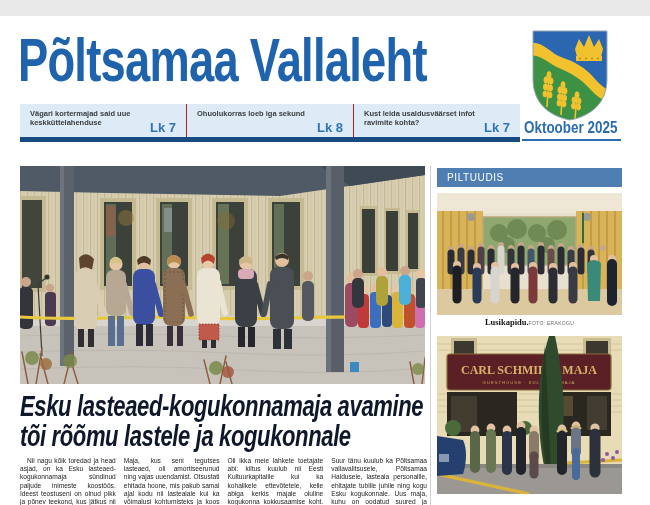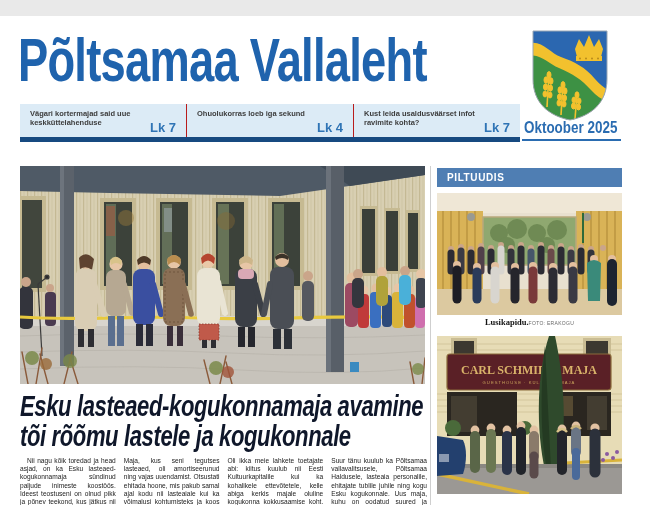--- a/index.html
+++ b/index.html
@@ -27,21 +27,21 @@
   .headline-line{font-size:29px;line-height:29.5px;font-weight:bold;letter-spacing:-0.5px;
         white-space:nowrap;transform:scaleX(0.76);transform-origin:left top;}
   #body-columns{position:absolute;left:20px;top:441px;width:407px;height:64px;display:flex;
         gap:8px;overflow:hidden;}
   .body-col{width:96px;font-size:6.6px;line-height:8.2px;color:#1b1b1b;text-align:justify;}
   .body-col.first{text-indent:7px;}
   
   #col-divider{position:absolute;left:430px;top:150px;width:1px;height:355px;background:#cfcfcf;}
   
   #sidebar-header{position:absolute;left:437px;top:152px;width:185px;height:19px;background:#4f7eb3;
-        color:#ffffff;font-size:10px;font-weight:bold;letter-spacing:0.6px;display:flex;
+        color:#ffffff;font-size:10px;font-weight:normal;letter-spacing:0.6px;display:flex;
         align-items:center;padding-left:10px;box-sizing:border-box;}
   #sb-photo1{position:absolute;left:437px;top:177px;width:185px;height:122px;}
   #sb-cap1{position:absolute;left:437px;top:301px;width:185px;display:flex;
         justify-content:center;align-items:baseline;}
   #sb-photo2{position:absolute;left:437px;top:320px;width:185px;height:158px;}
   #sb-cap2{position:absolute;left:437px;top:481px;width:185px;}
   #sb-photo3{position:absolute;left:437px;top:496px;width:185px;height:9px;
         background:linear-gradient(90deg,#4a443c,#6a645a 55%,#50483e);}
   .caption{font-family:"Liberation Serif",serif;font-weight:bold;font-size:8.5px;color:#141414;}
   .credit{font-size:5px;color:#6a6a6a;letter-spacing:0.3px;}
@@ -110,21 +110,21 @@
   <div id="issue-date">Oktoober 2025</div>
   <div id="issue-underline"></div>
 
   <div id="teasers">
     <div class="teaser">
       <div class="teaser-text">Vägari kortermajad said uue keskküttelahenduse</div>
       <div class="teaser-page">Lk 7</div>
     </div>
     <div class="teaser">
       <div class="teaser-text">Ohuolukorras loeb iga sekund</div>
-      <div class="teaser-page">Lk 4</div>
+      <div class="teaser-page">Lk 8</div>
     </div>
     <div class="teaser">
       <div class="teaser-text">Kust leida usaldusväärset infot ravimite kohta?</div>
       <div class="teaser-page">Lk 7</div>
     </div>
   </div>
   <div id="teaser-rule"></div>
 
   <svg id="main-photo" viewBox="0 0 405 218">
     <defs>

